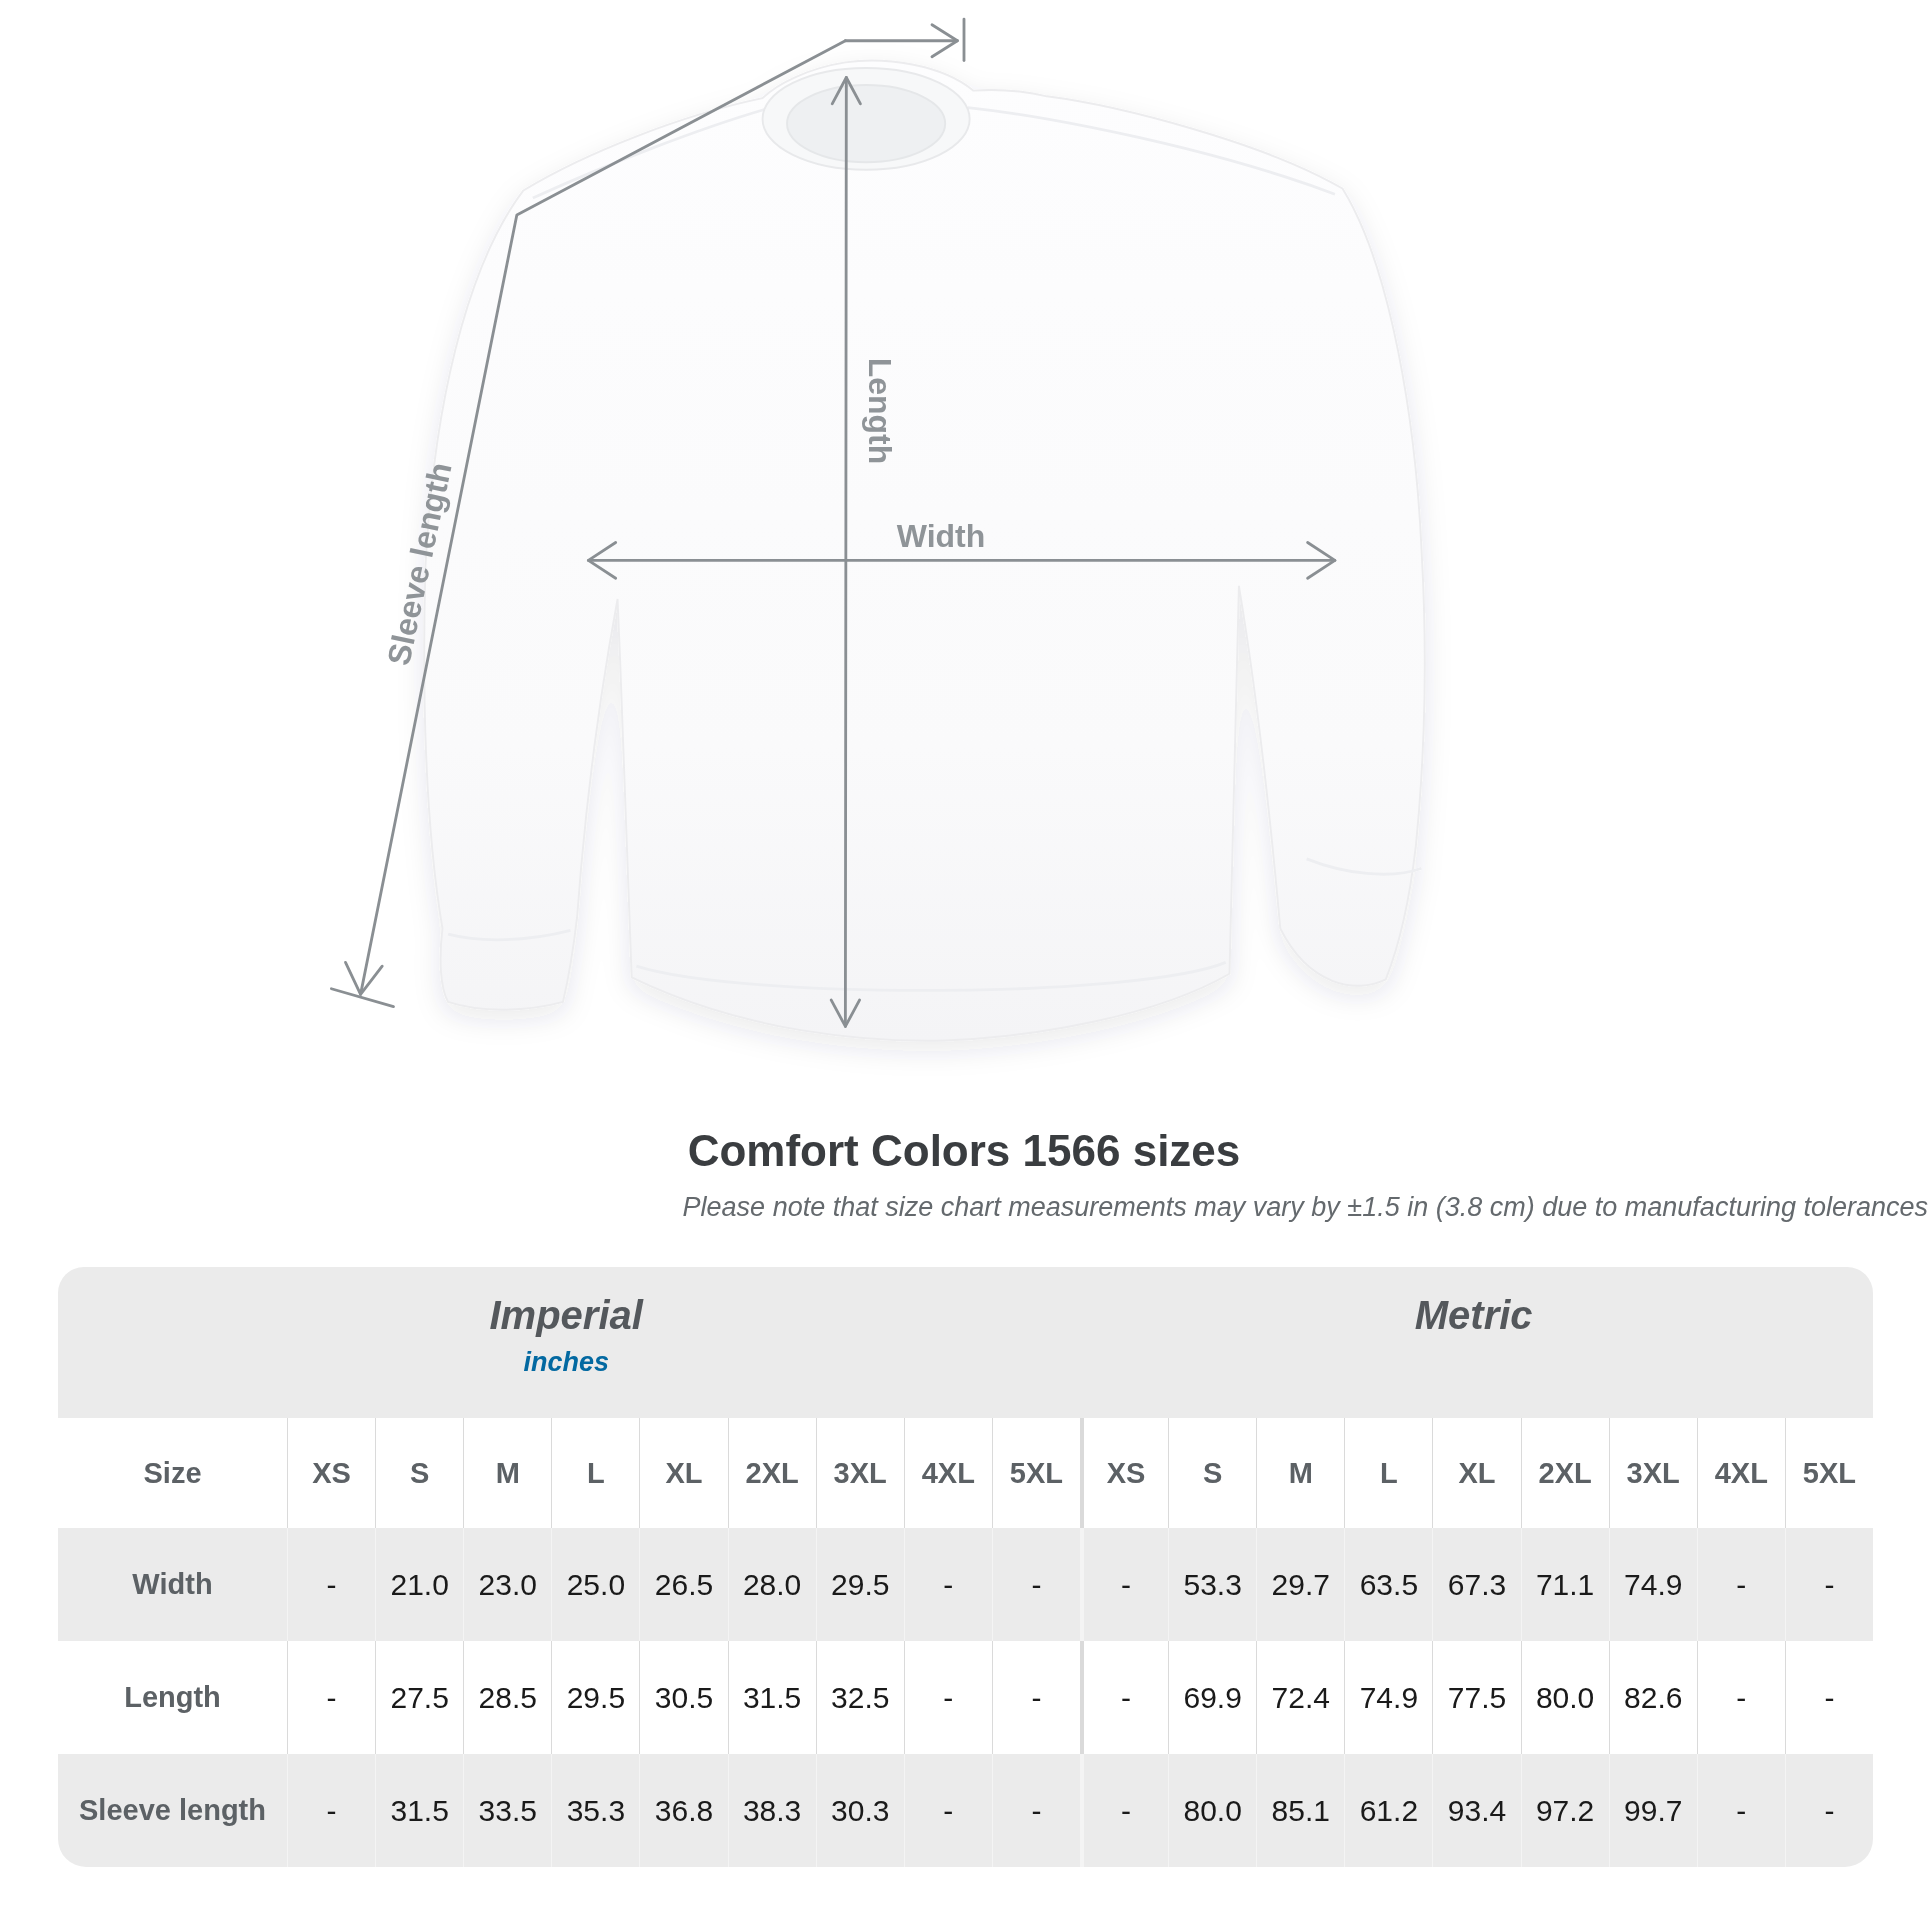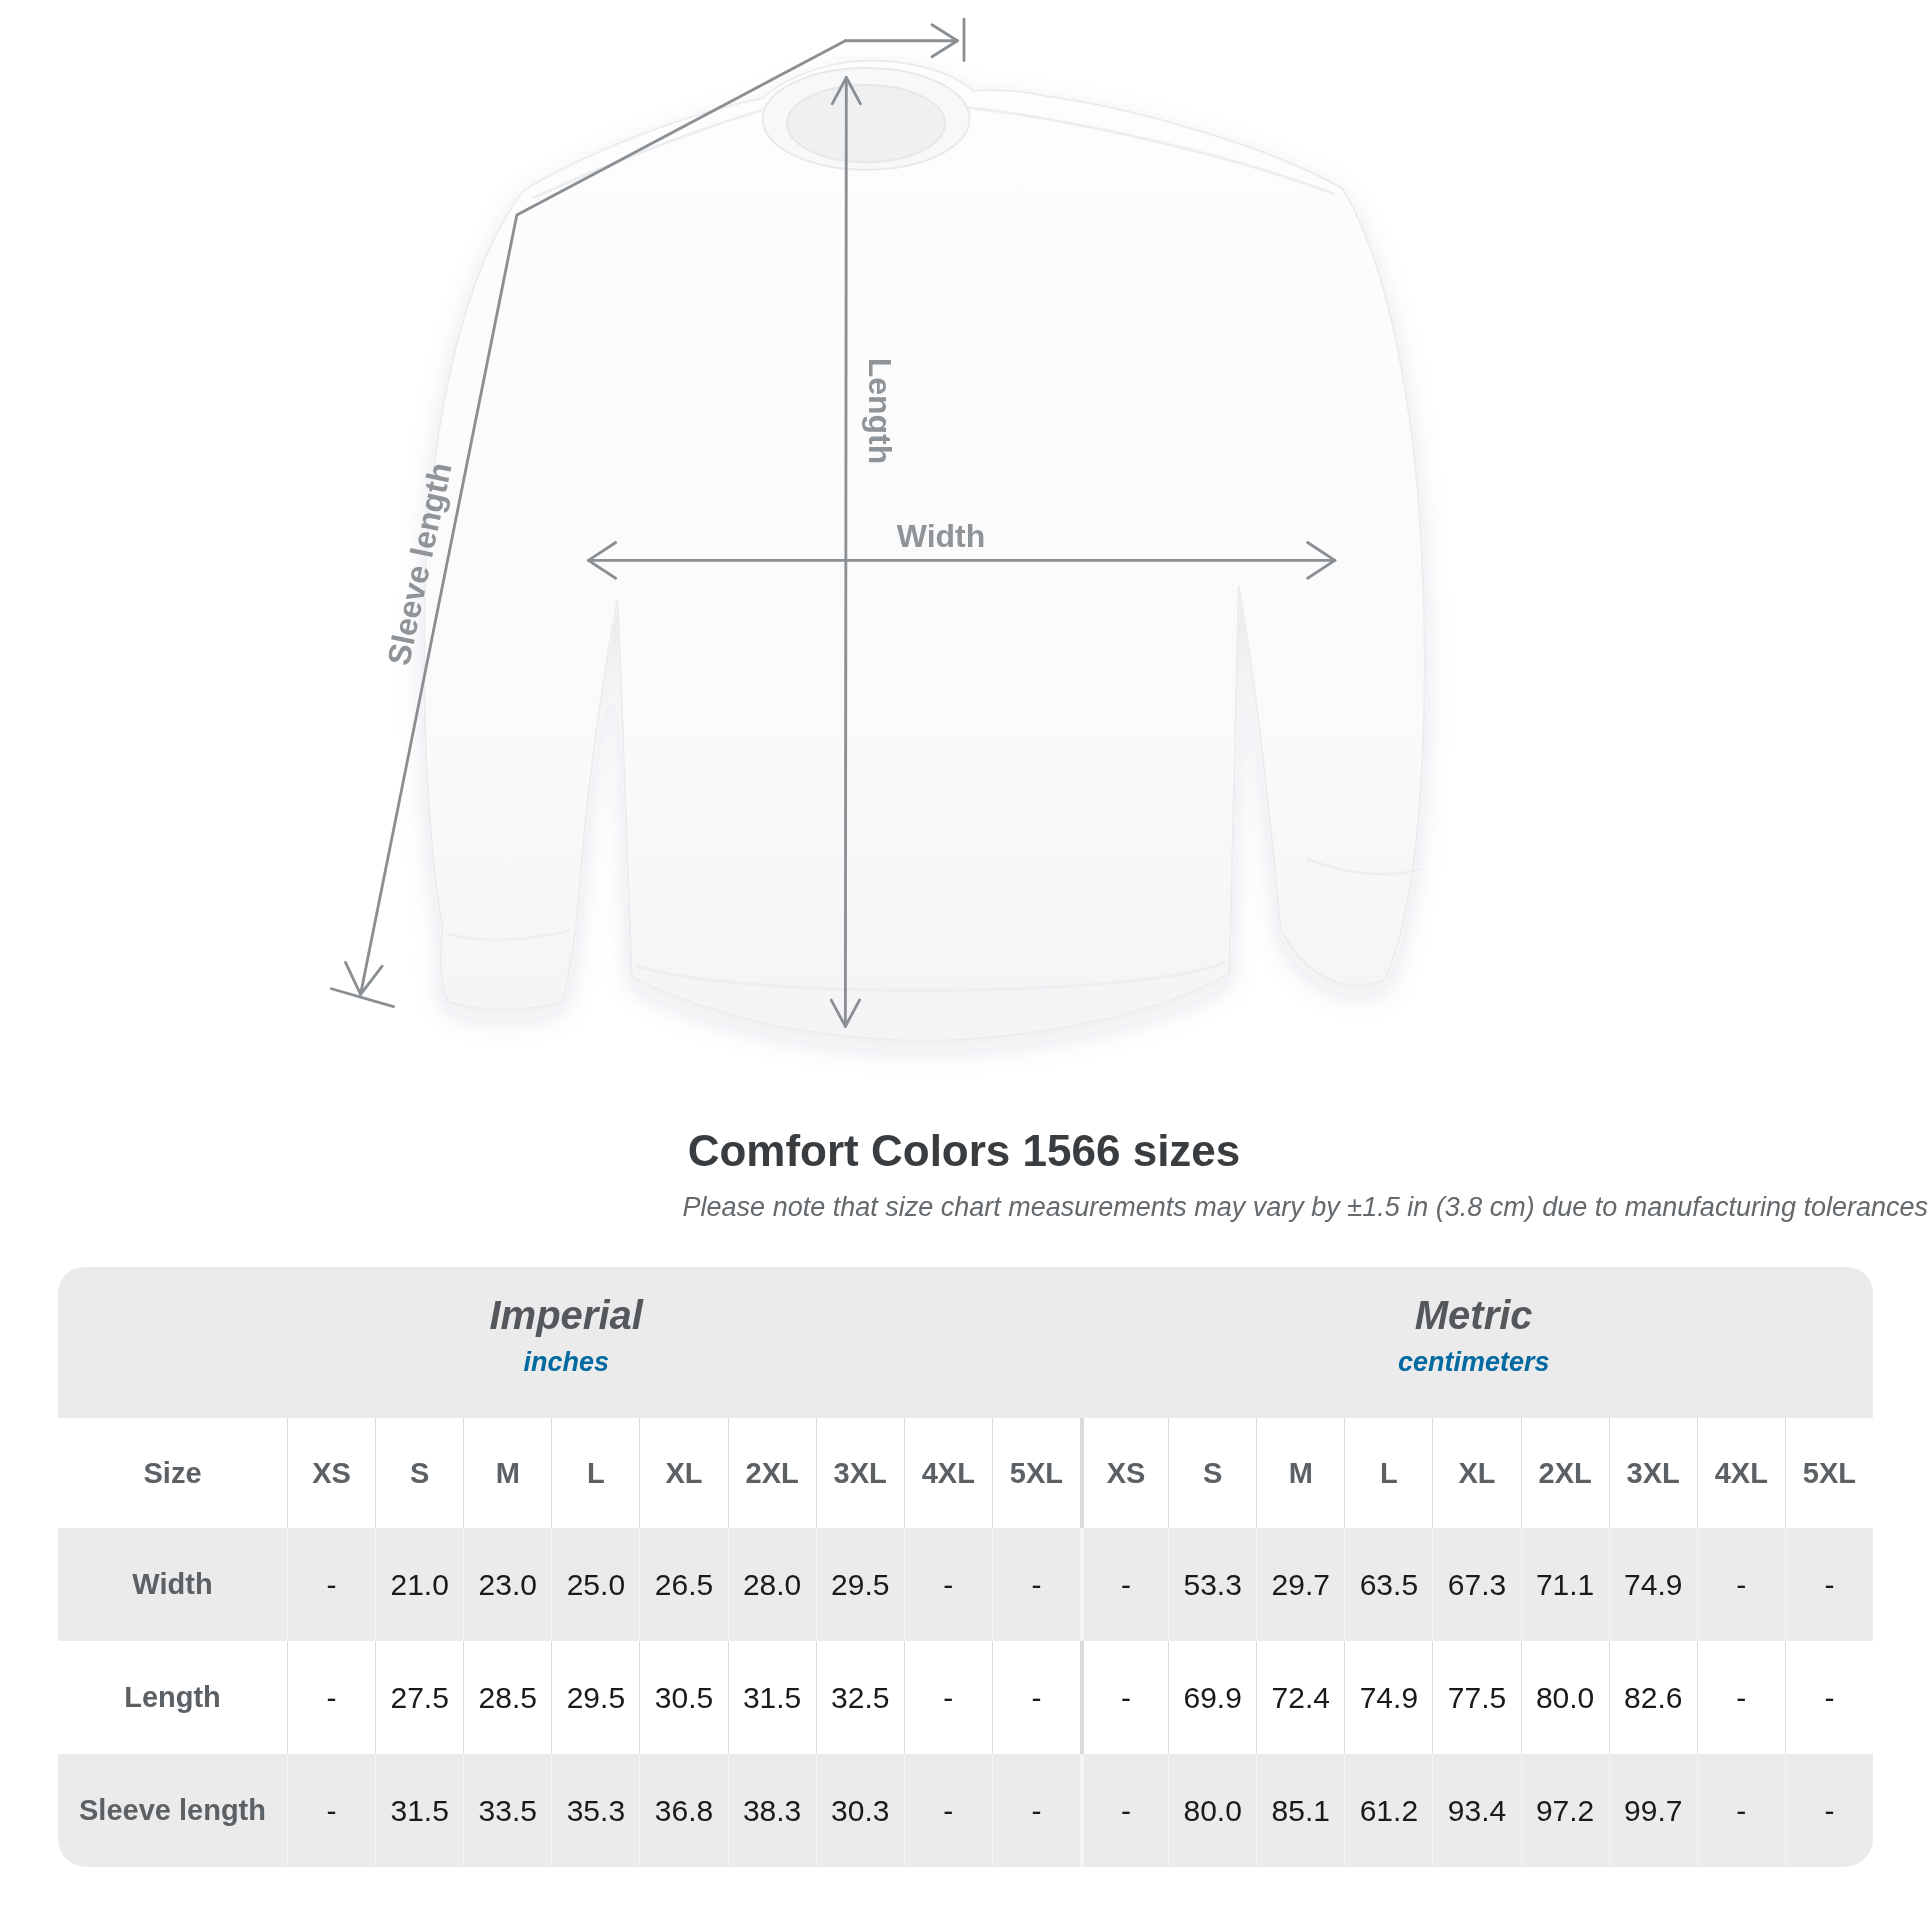--- a/index.html
+++ b/index.html
@@ -133,21 +133,20 @@
 <p class="subtitle">Please note that size chart measurements may vary by ±1.5 in (3.8 cm) due to manufacturing tolerances</p>
 
 <div class="size-table">
   <div class="units-band">
     <div class="unit-block imperial">
       <div class="unit-name">Imperial</div>
       <div class="unit-sub">inches</div>
     </div>
     <div class="unit-block metric">
       <div class="unit-name">Metric</div>
-      <div class="unit-sub">centimeters</div>
     </div>
   </div>
   <div class="trow header">
       <span class="cell head">Size</span>
       <span class="cell head">XS</span>
       <span class="cell head">S</span>
       <span class="cell head">M</span>
       <span class="cell head">L</span>
       <span class="cell head">XL</span>
       <span class="cell head">2XL</span>

